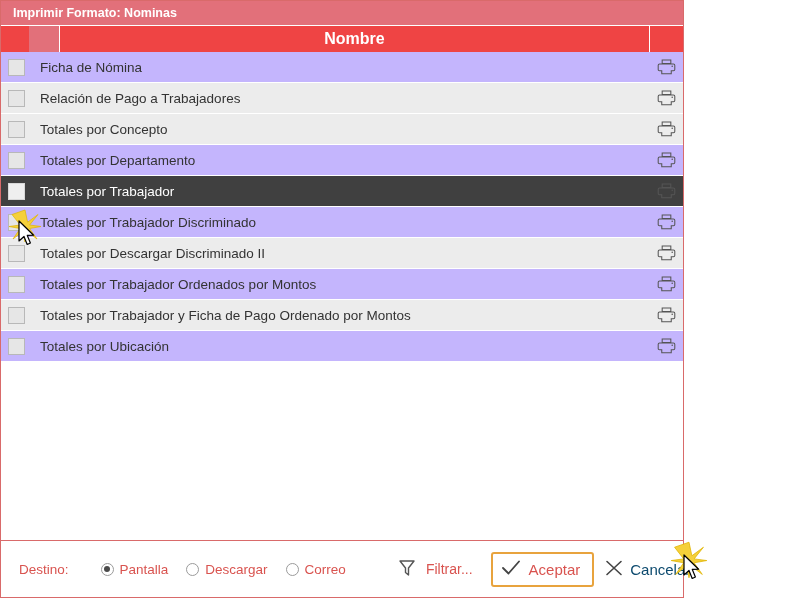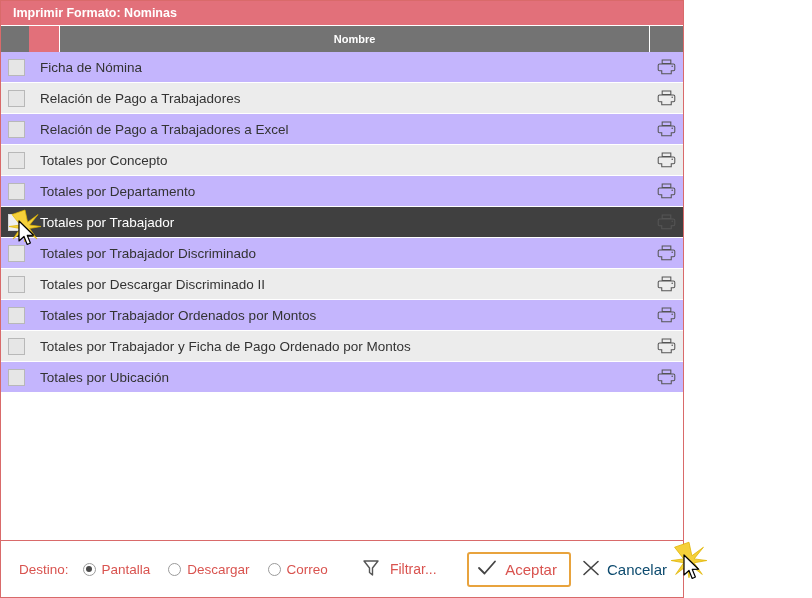--- a/index.html
+++ b/index.html
@@ -36,24 +36,24 @@
     align-items: center;
     padding-left: 12px;
     flex: 0 0 auto;
     border-bottom: 1px solid #ffffff;
   }
   
   .table-header {
     display: flex;
     height: 26px;
     flex: 0 0 auto;
-    background: #737373;
+    background: #ef4444;
     color: #ffffff;
     font-weight: bold;
-    font-size: 11px;
+    font-size: 16px;
     padding-left: 28px;
   }
   .th-check {
     width: 30px;
     flex: 0 0 30px;
     background: #e2707a;
     border-right: 1px solid #ffffff;
   }
   .th-name {
     flex: 1 1 auto;
@@ -128,20 +128,21 @@
   
   .footer {
     flex: 0 0 auto;
     height: 56px;
     border-top: 1px solid #d96a6a;
     display: flex;
     align-items: center;
     padding: 0 12px 0 18px;
     background: #ffffff;
     position: relative;
+    gap: 18px;
   }
   .destino-label {
     color: #d9534f;
     font-size: 13.5px;
     margin-right: 14px;
   }
   .radio-group {
     display: flex;
   }
   .radio-item {
@@ -264,35 +265,20 @@
         <div class="cell-action">
           <span>
             <svg class="printer-icon" viewBox="0 0 22 18">
               <path d="M6 1 H16 V5 H6 Z" fill="none" stroke="#555555" stroke-width="1.2"></path>
               <path d="M3 5.5 H19 C20 5.5 20.6 6.2 20.6 7 V12 C20.6 12.8 20 13.4 19 13.4 H16.5 V16.8 H5.5 V13.4 H3 C2 13.4 1.4 12.8 1.4 12 V7 C1.4 6.2 2 5.5 3 5.5 Z" fill="none" stroke="#555555" stroke-width="1.2"></path>
               <circle cx="17.6" cy="8.2" r="0.9" fill="#555555"></circle>
             </svg>
           </span>
         </div>
       </div>
-      <div class="row">
-        <div class="cell-check">
-          <span class="checkbox"></span>
-        </div>
-        <div class="cell-name">Relación de Pago a Trabajadores a Excel</div>
-        <div class="cell-action">
-          <span>
-            <svg class="printer-icon" viewBox="0 0 22 18">
-              <path d="M6 1 H16 V5 H6 Z" fill="none" stroke="#555555" stroke-width="1.2"></path>
-              <path d="M3 5.5 H19 C20 5.5 20.6 6.2 20.6 7 V12 C20.6 12.8 20 13.4 19 13.4 H16.5 V16.8 H5.5 V13.4 H3 C2 13.4 1.4 12.8 1.4 12 V7 C1.4 6.2 2 5.5 3 5.5 Z" fill="none" stroke="#555555" stroke-width="1.2"></path>
-              <circle cx="17.6" cy="8.2" r="0.9" fill="#555555"></circle>
-            </svg>
-          </span>
-        </div>
-      </div>
       <div class="row alt">
         <div class="cell-check">
           <span class="checkbox"></span>
         </div>
         <div class="cell-name">Totales por Concepto</div>
         <div class="cell-action">
           <span>
             <svg class="printer-icon" viewBox="0 0 22 18">
               <path d="M6 1 H16 V5 H6 Z" fill="none" stroke="#555555" stroke-width="1.2"></path>
               <path d="M3 5.5 H19 C20 5.5 20.6 6.2 20.6 7 V12 C20.6 12.8 20 13.4 19 13.4 H16.5 V16.8 H5.5 V13.4 H3 C2 13.4 1.4 12.8 1.4 12 V7 C1.4 6.2 2 5.5 3 5.5 Z" fill="none" stroke="#555555" stroke-width="1.2"></path>

